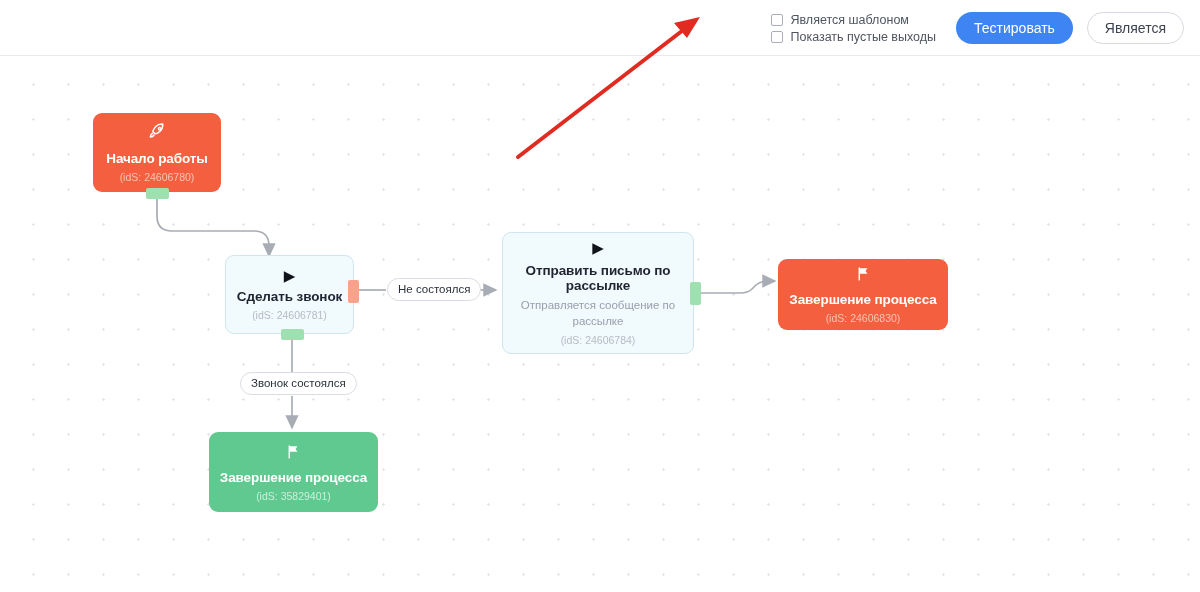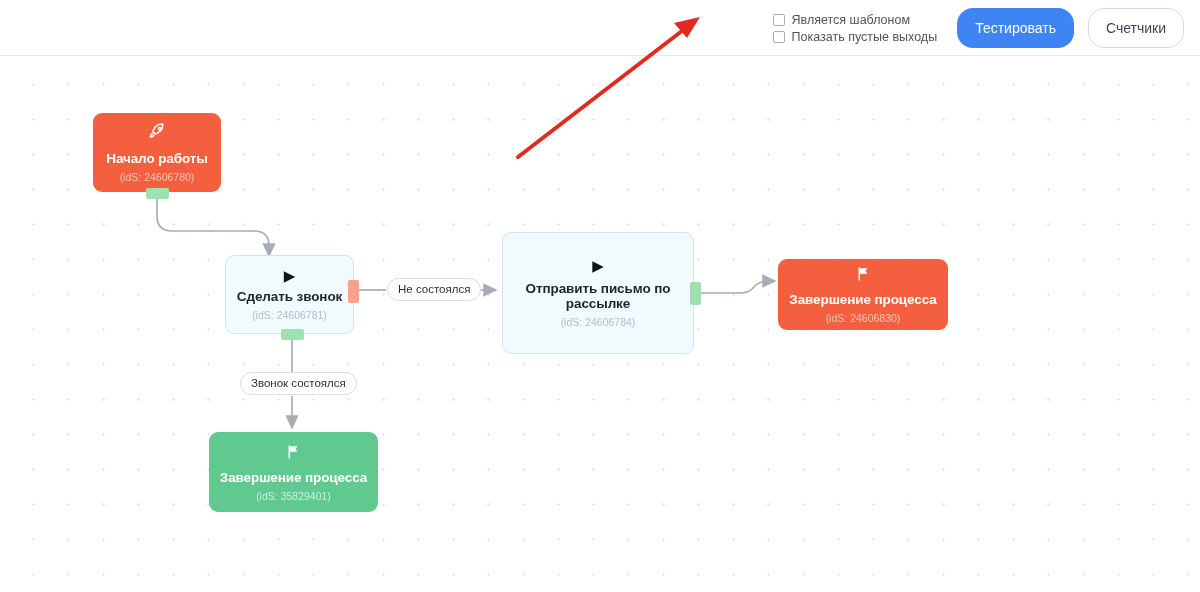--- a/index.html
+++ b/index.html
@@ -48,21 +48,21 @@
     gap: 3px; margin-right: 6px;
   }
   .cb-row { display: flex; align-items: center; gap: 7px; cursor: pointer; }
   .cb-box {
     width: 12px; height: 12px; border: 1px solid #a9aeb8;
     border-radius: 2px; background: #fff; flex: none;
   }
   .cb-label { font-size: 12.5px; color: #4f5560; white-space: nowrap; }
 
   .btn {
-    height: 40px; border-radius: 16px; font-size: 14px;
+    height: 32px; border-radius: 16px; font-size: 14px;
     display: flex; align-items: center; justify-content: center;
     padding: 0 17px; cursor: pointer; white-space: nowrap;
     border: 1px solid transparent; line-height: 1;
   }
   #btn-test { background: #3e85f3; color: #ffffff; }
   #btn-normalize { background: #f7c453; color: #ffffff; }
   #btn-counters { background: #ffffff; color: #3d4350; border: 1px solid #d7dae0; }
 
   
   #canvas {
@@ -133,21 +133,21 @@
         <label class="cb-row">
           <span class="cb-box"></span>
           <span class="cb-label">Является шаблоном</span>
         </label>
         <label class="cb-row">
           <span class="cb-box"></span>
           <span class="cb-label">Показать пустые выходы</span>
         </label>
       </div>
       <div class="btn" id="btn-test">Тестировать</div>
-      <div class="btn" id="btn-counters">Счетчики</div>
+      <div class="btn" id="btn-counters">Является</div>
     </div>
   </div>
 
   <div id="canvas">
 
     <svg id="edges" viewBox="0 0 1200 536">
       <defs>
         <marker id="ah" markerWidth="9" markerHeight="9" refX="7.5" refY="4.5" orient="auto">
           <path d="M0,0.6 L8.4,4.5 L0,8.4 Z" fill="#a8acb4"></path>
         </marker>
@@ -183,20 +183,21 @@
       <div class="node-icon" style="font-size:15px; margin-bottom:6px;">▶</div>
       <div class="node-title">Сделать звонок</div>
       <div class="node-id">(idS: 24606781)</div>
     </div>
     <div class="port port-red" style="left:348px; top:224px; width:11px; height:23px; border-radius:2px;"></div>
     <div class="port port-green" style="left:281px; top:273px; width:23px; height:11px; border-radius:2px;"></div>
 
     <div class="node node-light" style="left:502px; top:176px; width:192px; height:122px; padding:0 14px;">
       <div class="node-icon" style="font-size:15px; margin-bottom:8px;">▶</div>
       <div class="node-title">Отправить письмо по рассылке</div>
+      <div class="node-desc">Отправляется сообщение по рассылке</div>
       <div class="node-id">(idS: 24606784)</div>
     </div>
     <div class="port port-green" style="left:690px; top:226px; width:11px; height:23px; border-radius:2px;"></div>
 
     <div class="node node-orange" style="left:778px; top:203px; width:170px; height:71px;">
       <div class="node-icon">
         <svg width="17" height="17" viewBox="0 0 24 24" fill="none" stroke="#ffffff" stroke-width="2" stroke-linecap="round" stroke-linejoin="round">
           <path d="M6 21V4"></path>
             <path d="M6 4.5h11.5l-2.6 4 2.6 4H6z" fill="#ffffff" stroke="none"></path>
         </svg>

